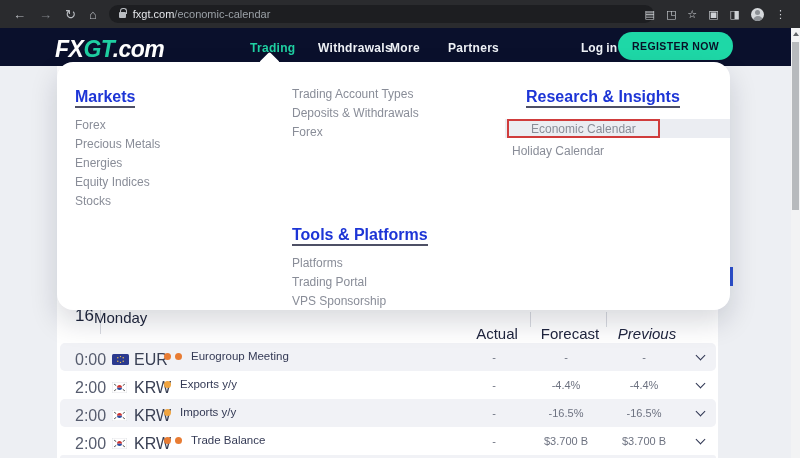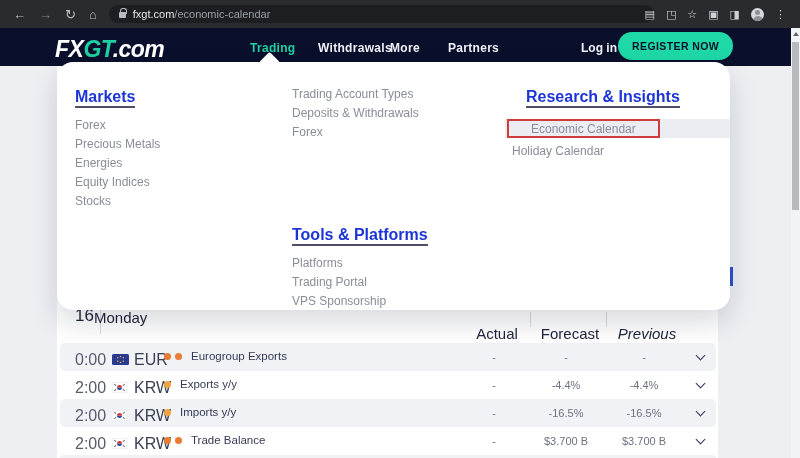--- a/index.html
+++ b/index.html
@@ -146,21 +146,21 @@
             <circle cx="8.5" cy="8.4" r="0.7"></circle>
             <circle cx="5.8" cy="7.2" r="0.7"></circle>
             <circle cx="5.8" cy="3.8" r="0.7"></circle>
           </g>
         </svg>
     </span>
     <span class="r-code">EUR</span>
     <span class="r-event">
       <span class="dot orange"></span>
       <span class="dot orange"></span>
-      <span class="r-label">Eurogroup Exports</span>
+      <span class="r-label">Eurogroup Meeting</span>
     </span>
     <span class="r-val r-actual">-</span>
     <span class="r-val r-forecast">-</span>
     <span class="r-val r-previous">-</span>
     <span class="r-chev"></span>
   </div>
 
   <div class="cal-row" style="top:371px;">
     <span class="r-time">2:00</span>
     <span class="r-flag">

